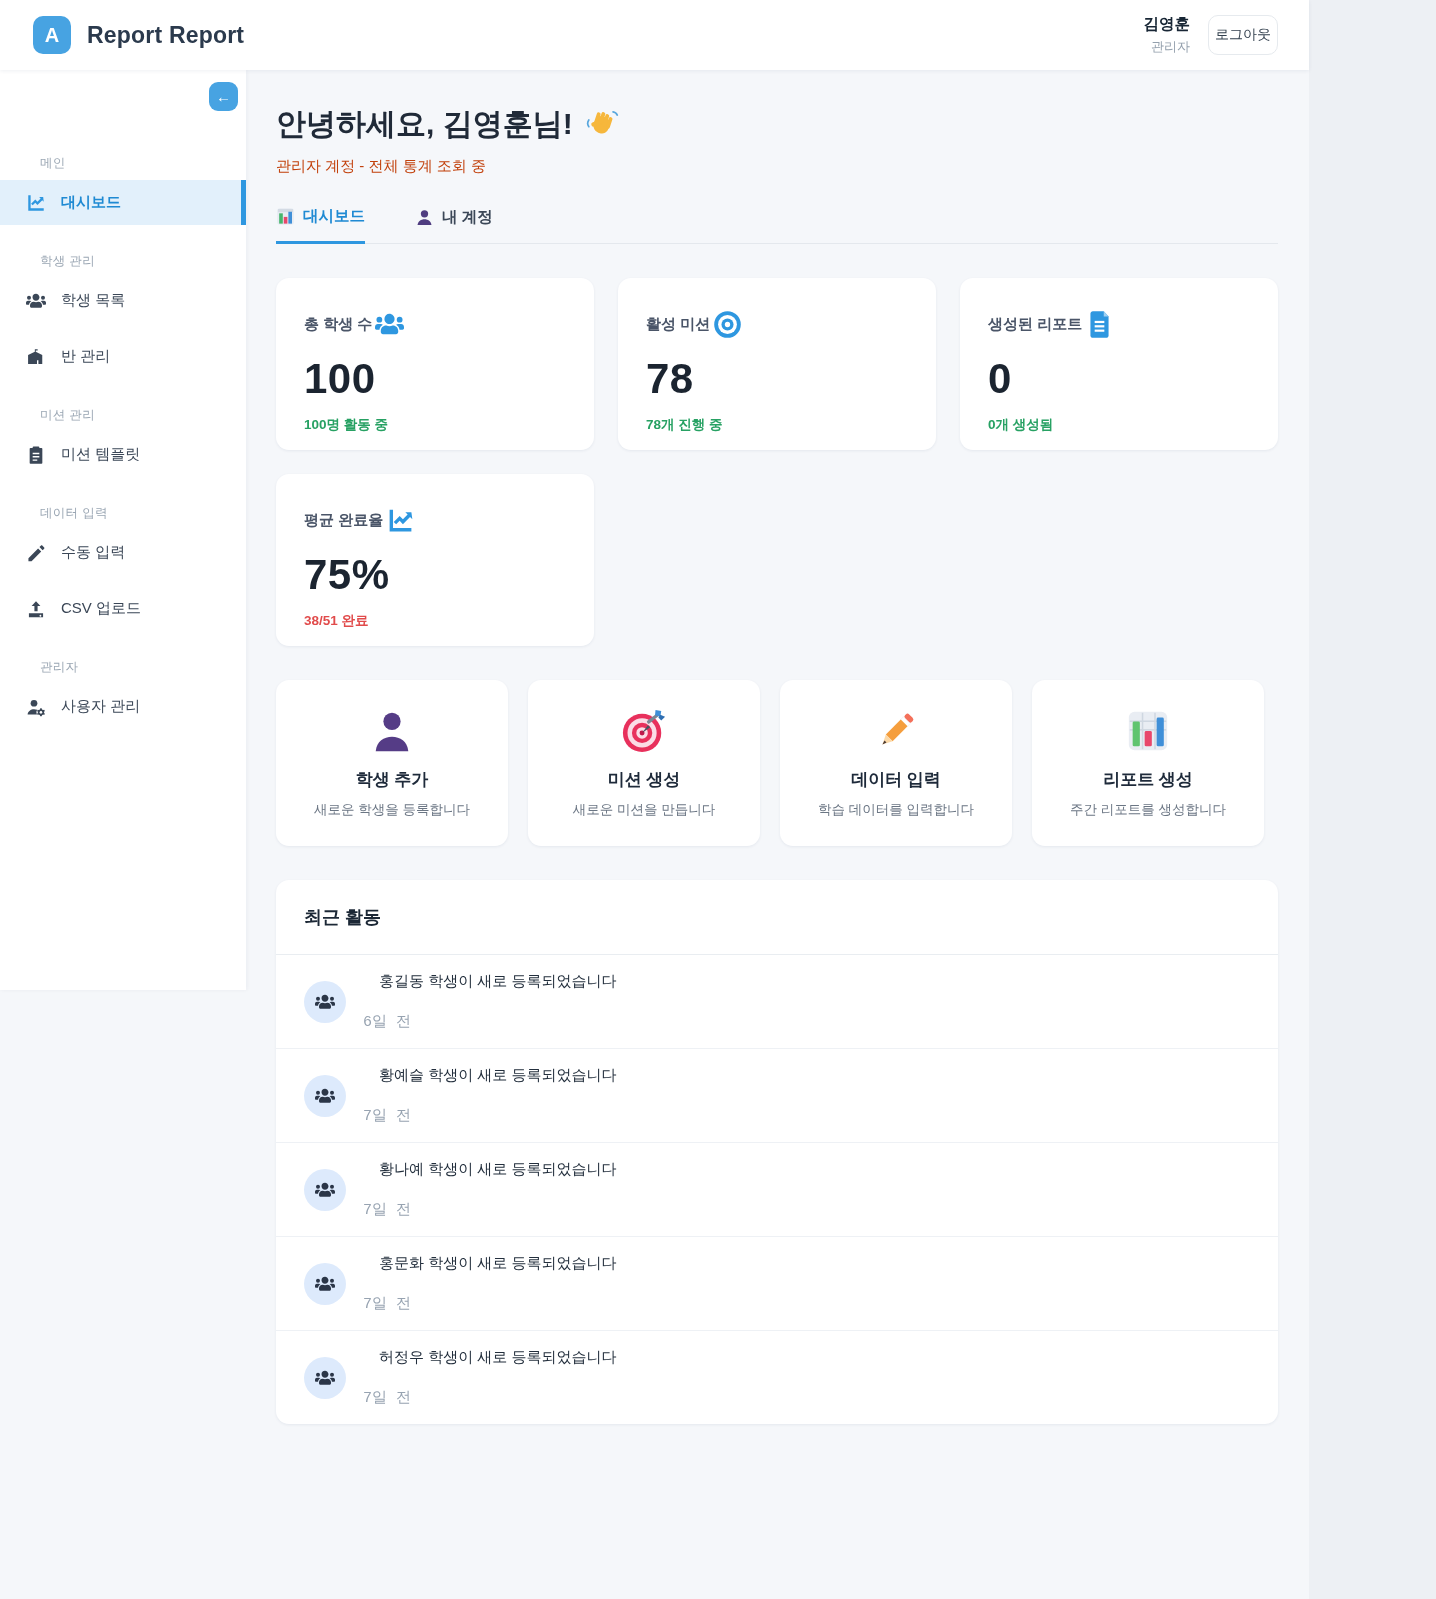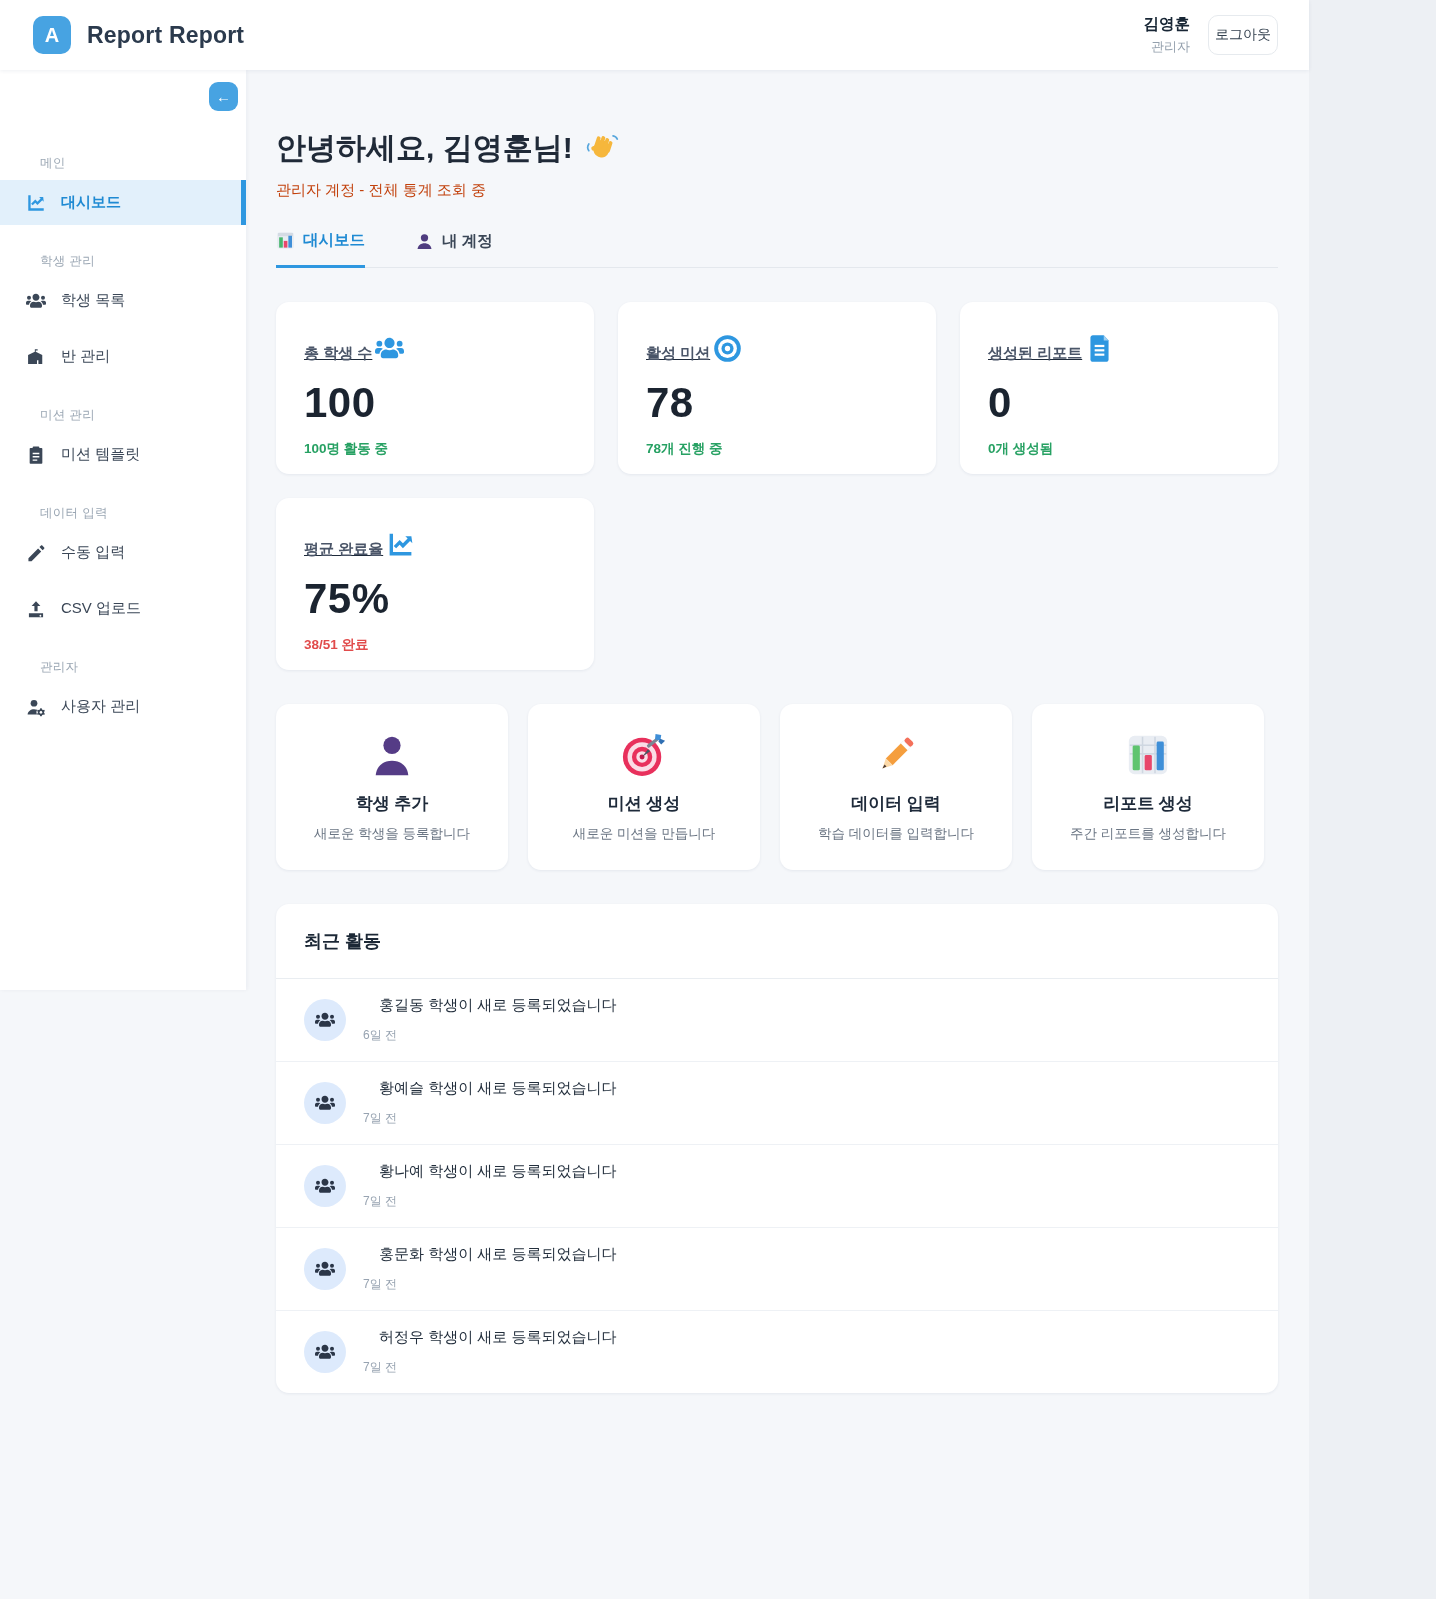--- a/index.html
+++ b/index.html
@@ -56,39 +56,39 @@
     padding-left:26px; cursor:pointer; font-size:15px; color:#3b4757;
   }
   .nav-item .ni { width:20px; height:20px; margin-right:15px; flex:0 0 20px; display:flex; align-items:center; }
   .nav-item svg { width:20px; height:20px; fill:#3b4757; }
   .nav-item.active {
     background:#e2f0fb; color:#1f8ad3; border-right:5px solid #2e97e0; font-weight:bold;
   }
   .nav-item.active svg { fill:#2e97e0; }
 
   
-  .main { position:absolute; left:246px; top:86px; width:1063px; padding:0 31px 0 30px; }
+  .main { position:absolute; left:246px; top:62px; width:1063px; padding:0 31px 0 30px; }
   .greeting { margin-top:42px; font-size:30px; font-weight:bold; color:#202a38; display:flex; align-items:center; }
   .greeting .wave { width:34px; height:34px; margin-left:12px; }
   .subtitle { margin-top:12px; font-size:15px; color:#c2410c; }
 
   .tabs { margin-top:30px; display:flex; gap:50px; border-bottom:1px solid #e4e8ed; }
   .tab {
     display:flex; align-items:center; gap:8px; padding-bottom:14px; font-size:15.5px;
     color:#3b4757; cursor:pointer; font-weight:bold;
   }
   .tab.active { color:#1f8ad3; border-bottom:3px solid #2e97e0; margin-bottom:-1px; }
   .tab .ti { width:19px; height:19px; }
 
   .stats { margin-top:34px; display:flex; flex-wrap:wrap; gap:24px; width:1002px; }
   .stat-card {
     width:318px; height:172px; background:#fff; border-radius:13px;
     box-shadow:0 1px 3px rgba(16,42,83,.07); padding:32px 28px 0 28px;
   }
-  .stat-top { display:flex; align-items:flex-end;text-decoration:underline; }
+  .stat-top { display:flex; align-items:center; }
   .stat-label { font-size:15px; font-weight:bold; color:#4a5568; }
   .stat-top svg { width:29px; height:29px; margin-left:3px; }
   .stat-value { margin-top:16px; font-size:42px; font-weight:bold; color:#1b2430; letter-spacing:.5px; }
   .stat-sub { margin-top:13px; font-size:13.5px; font-weight:bold; }
   .stat-sub.green { color:#27a163; }
   .stat-sub.red { color:#e14b4b; }
 
   .actions { margin-top:34px; display:flex; gap:20px; width:1002px; }
   .action-card {
     width:232px; height:166px; background:#fff; border-radius:13px;
@@ -106,21 +106,21 @@
   .activity-header { padding:25px 28px; border-bottom:1px solid #e9edf1; }
   .activity-title { font-size:18px; font-weight:bold; color:#1c2836; }
   .activity-item { display:flex; align-items:center; padding:17px 28px; }
   .activity-item + .activity-item { border-top:1px solid #eef1f5; }
   .avatar {
     width:42px; height:42px; border-radius:50%; background:#ddeafc; flex:0 0 42px;
     display:flex; align-items:center; justify-content:center; margin-right:17px;
   }
   .avatar svg { width:20px; height:20px; fill:#2b3648; }
   .activity-text { font-size:15px; color:#232f3d;margin-left:16px; }
-  .activity-time { font-size:12px; color:#97a3b1; margin-top:12px; }
+  .activity-time { font-size:15px; color:#97a3b1; margin-top:21px;font-family:Liberation Mono, monospace; }
 </style>
 </head>
 <body>
 
 <svg width="0" height="0" style="position:absolute">
   <defs>
     <g id="ic-users">
         <path transform="scale(0.0375)" d="M96 224a64 64 0 1 0 0-128 64 64 0 0 0 0 128zm448 0a64 64 0 1 0 0-128 64 64 0 0 0 0 128zm32 32h-64c-17.6 0-33.5 7.1-45.1 18.6 40.3 22.1 68.9 62 75.1 109.4h66c17.7 0 32-14.3 32-32v-32c0-35.3-28.7-64-64-64zm-256 0c61.9 0 112-50.1 112-112S370 32 320 32a112 112 0 0 0-112 112c0 61.9 50.1 112 112 112zm76.8 32h-8.3c-20.8 10-43.9 16-68.5 16s-47.6-6-68.5-16h-8.3C179.6 288 128 339.6 128 403.2V432c0 26.5 21.5 48 48 48h288c26.5 0 48-21.5 48-48v-28.8c0-63.6-51.6-115.2-115.2-115.2zm-223.7-13.4C161.5 263.1 145.6 256 128 256H64c-35.3 0-64 28.7-64 64v32c0 17.7 14.3 32 32 32h65.9c6.2-47.4 34.8-87.3 75.2-109.4z"></path>
       </g>
     <g id="ic-chartline">

